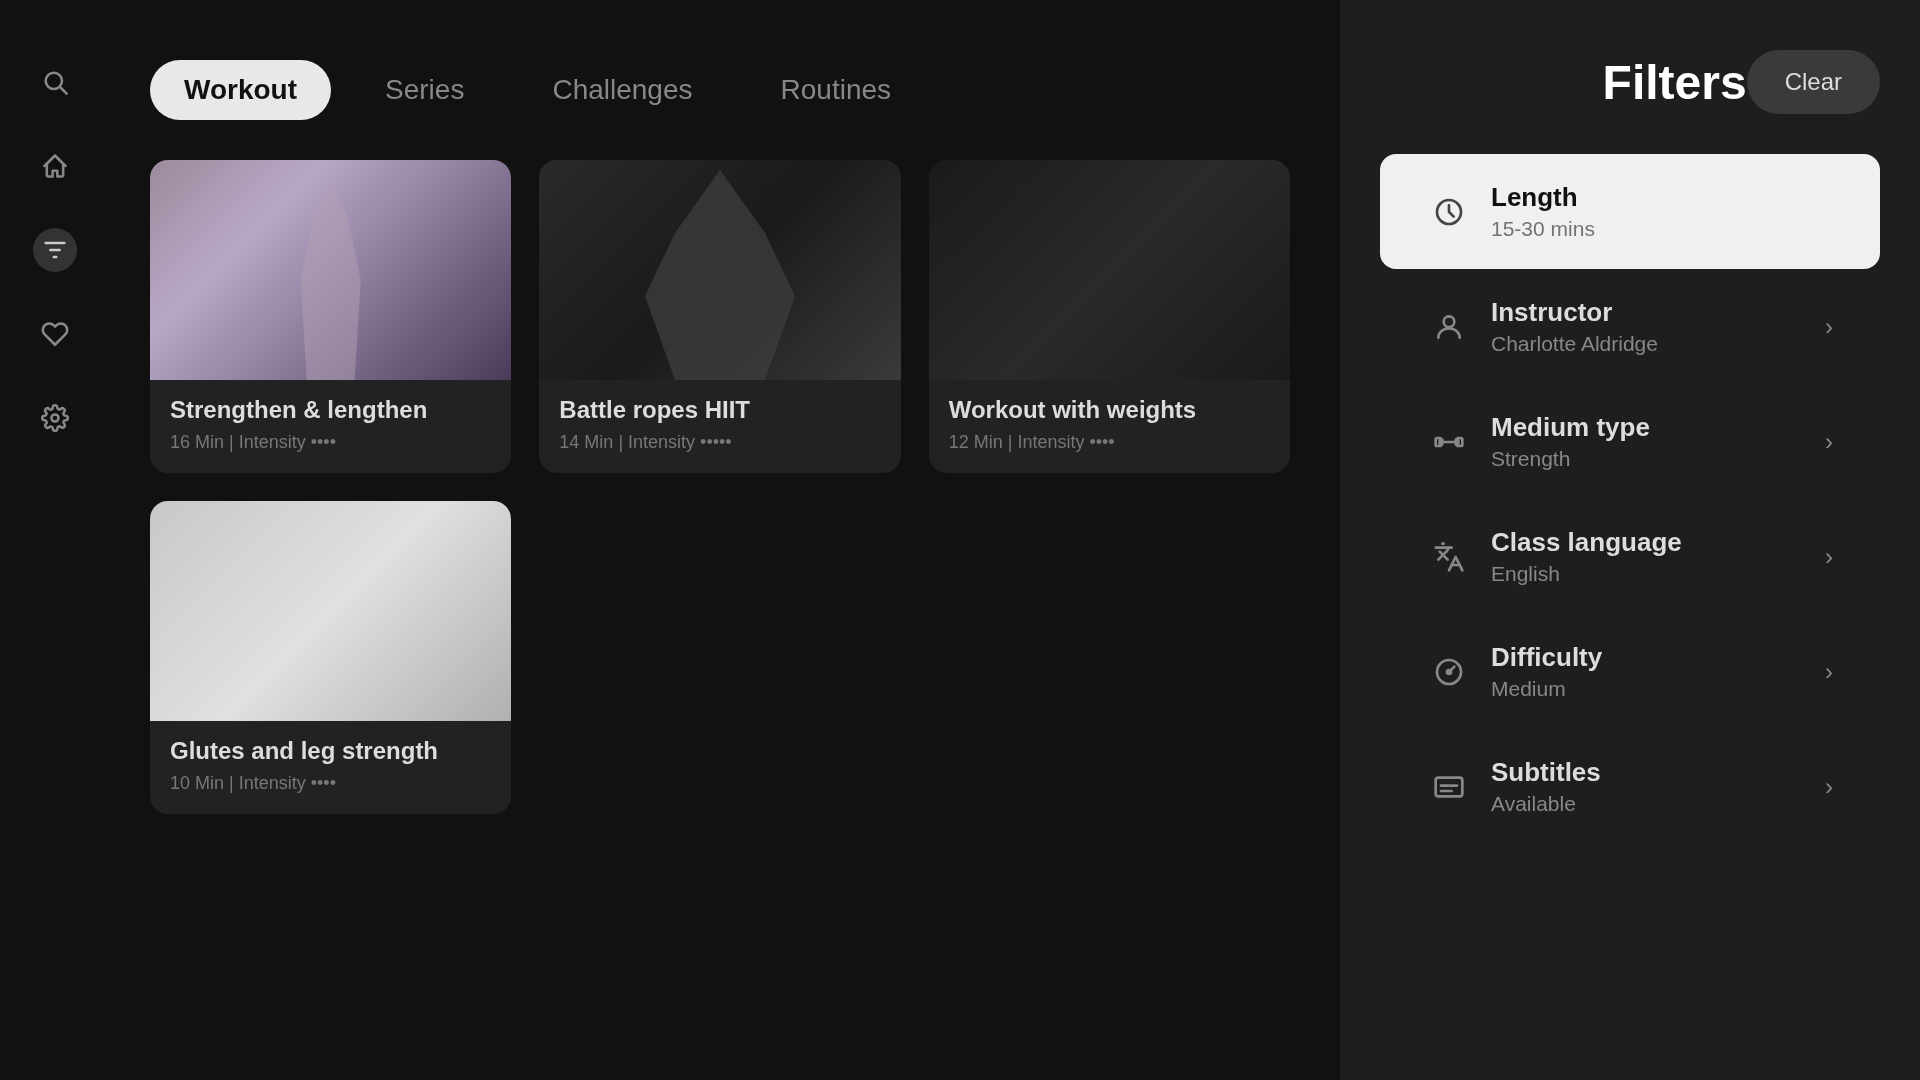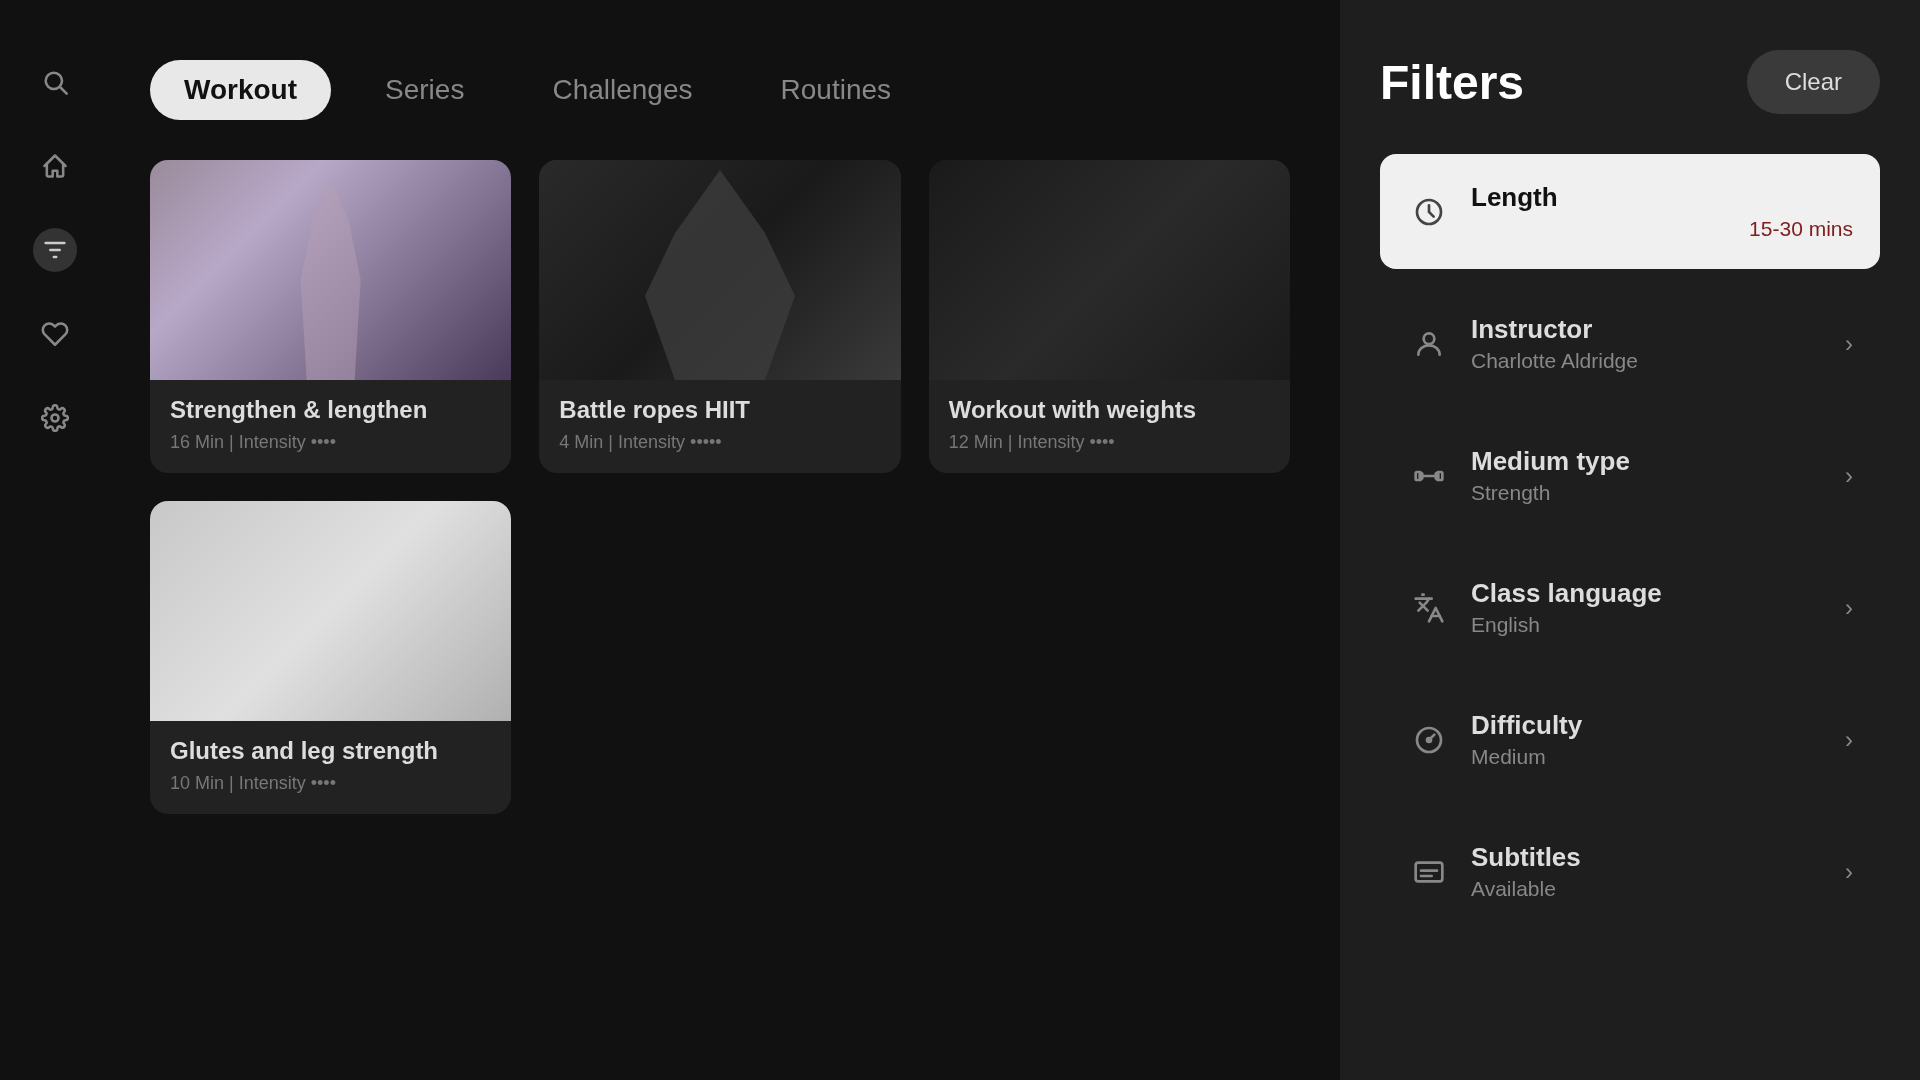--- a/index.html
+++ b/index.html
@@ -150,21 +150,21 @@
       width: 580px;
       height: 1080px;
       background: #1e1e1e;
       flex-shrink: 0;
       padding: 50px 40px;
       overflow-y: auto;
     }
 
     .filter-header {
       display: flex;
-      justify-content: space-between;
+      justify-content: flex-end;
       align-items: center;
       margin-bottom: 40px;
     }
     .filter-title {
       font-size: 48px;
       font-weight: 600;
       color: #ffffff;
     }
     .clear-button {
       background: #3a3a3a;
@@ -174,32 +174,32 @@
       border-radius: 40px;
       font-size: 24px;
       cursor: pointer;
       font-weight: 500;
     }
 
     
     .filter-item {
       display: flex;
       align-items: center;
-      padding: 28px 27px;
+      padding: 28px 47px;
       border-radius: 16px;
-      margin-bottom: 17px;
+      margin-bottom: 0;
       cursor: pointer;
       position: relative;
     }
     .filter-item.active {
       background: #f0f0f0;
       color: #111111;
     }
     .filter-item.active .filter-item-label { color: #111111; }
-    .filter-item.active .filter-item-value { color: #7f1d1d; text-align: right; }
+    .filter-item.active .filter-item-value { color: #737373; }
     .filter-item.active .filter-icon { color: #444444; }
 
     .filter-icon {
       width: 44px;
       height: 44px;
       display: flex;
       align-items: center;
       justify-content: center;
       font-size: 26px;
       color: #888888;
@@ -282,21 +282,21 @@
           <span>Intensity ••••</span>
         </div>
       </div>
     </div>
 
     <div class="workout-card">
       <div class="workout-card-image img-battle"></div>
       <div class="workout-card-info">
         <div class="workout-card-title">Battle ropes HIIT</div>
         <div class="workout-card-meta">
-          <span>4 Min</span>
+          <span>14 Min</span>
           <span> | </span>
           <span>Intensity •••••</span>
         </div>
       </div>
     </div>
 
     <div class="workout-card">
       <div class="workout-card-image img-weights"></div>
       <div class="workout-card-info">
         <div class="workout-card-title">Workout with weights</div>

